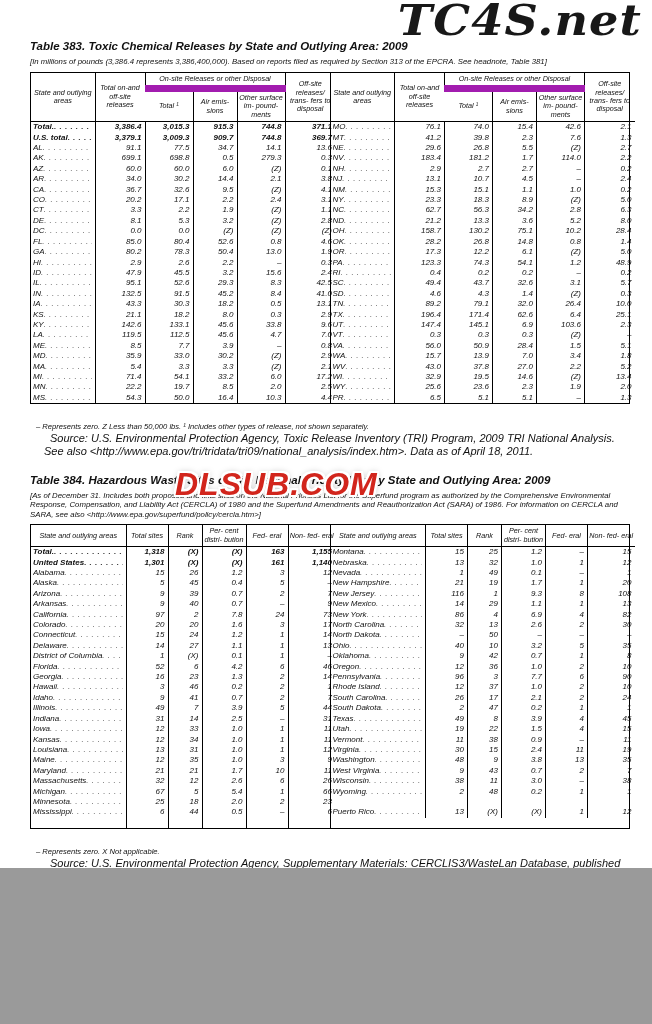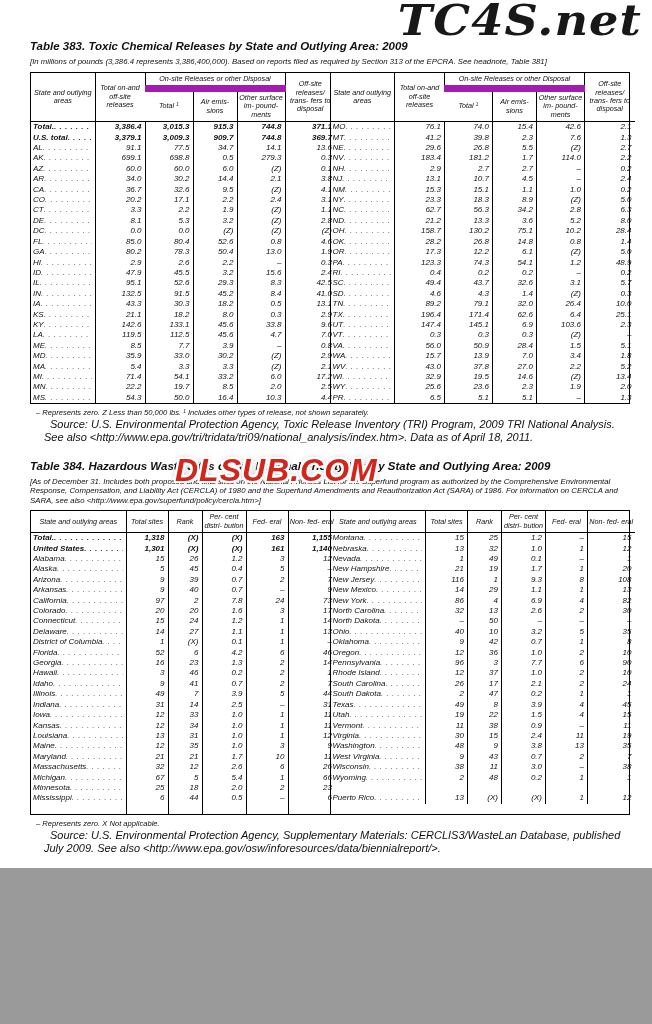--- a/index.html
+++ b/index.html
@@ -8,21 +8,21 @@
     width:652px; height:868px; margin:0 auto; position:relative;
     background:#fff; overflow:hidden; color:#111;
     font-family:"Liberation Sans", sans-serif;
     font-style:italic;
   }
   .content { padding:40px 22px 0 30px; }
 
   
   .tbl-title { font-size:11.5px; font-weight:bold; line-height:13px; margin-bottom:4px; }
   .headnote  { font-size:7.8px; line-height:9.6px; margin-bottom:5px; }
-  .fn        { font-size:7.6px; line-height:9.4px; margin-top:4px; padding-left:6px; }
+  .fn        { font-size:7.6px; line-height:9.4px; margin-top:18px; padding-left:6px; }
   .src       { font-size:11px; line-height:13px; padding-left:6px; text-indent:6px;margin-left:8px; }
 
   
   .tbl { display:flex; border:1px solid #000; border-top:1.5px solid #000; border-bottom:1.5px solid #000; background:#fff; }
   .half { flex:1; min-width:0; }
   .half + .half { border-left:1px solid #000; }
   table { width:100%; border-collapse:collapse; table-layout:fixed; }
   th, td { border-left:1px solid #000; }
   tr > *:first-child { border-left:none; }
   thead th {

